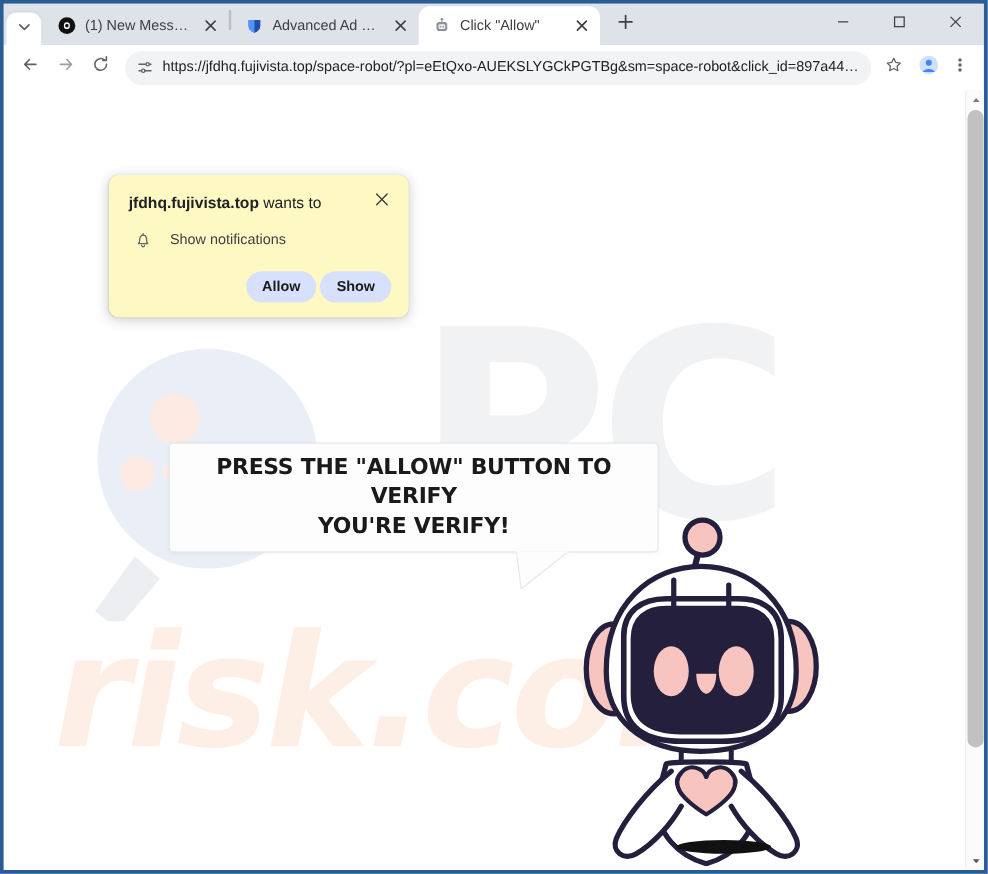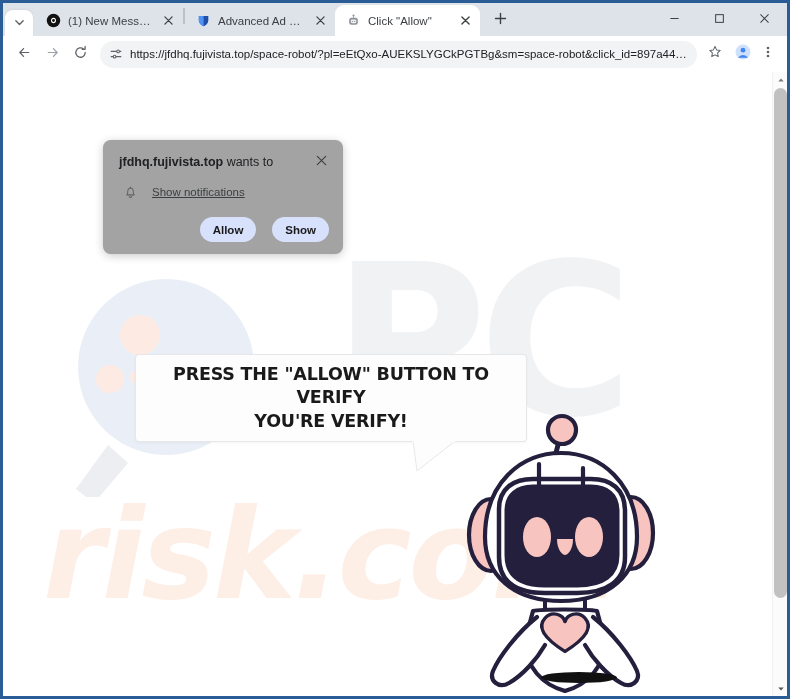--- a/index.html
+++ b/index.html
@@ -243,23 +243,23 @@
     position: absolute;
     left: 1px; width: 13px;
     top: 16px; height: 510px;
     background: #c1c1c1;
     border-radius: 7px;
   }
 
   
   .permdlg {
     position: absolute;
-    left: 100px; top: 68px;
+    left: 84px; top: 68px;
     width: 240px;
-    background: #a3a3a3;
+    background: #fef9c3;
     border-radius: 8px;
     box-shadow: 0 2px 10px rgba(0,0,0,.20), 0 0 1px rgba(0,0,0,.12);
     padding: 13px 14px 12px 16px;
     z-index: 50;
   }
   .pd-head {
     display: flex; align-items: flex-start;
     margin-bottom: 13px;
   }
   .pd-title {
@@ -285,25 +285,24 @@
   .pd-row .bell {
     width: 18px; height: 18px;
     flex: 0 0 18px;
     display: flex; align-items: center; justify-content: center;
     margin-right: 13px;
   }
   .pd-row .bell svg { width: 13px; height: 14px; }
   .pd-row .rowtxt {
     font-size: 11.5px;
     color: #3c4043;
-    text-decoration: underline;
   }
   .pd-actions {
     display: flex; justify-content: flex-end;
-    gap: 16px;
+    gap: 3px;
     align-items: flex-end;
   }
   .pd-btn {
     min-width: 47px;
     height: 25px;
     border-radius: 13px;
     background: #d7e1fb;
     color: #1a1a1a;
     font-size: 11.5px;
     font-weight: 700;

